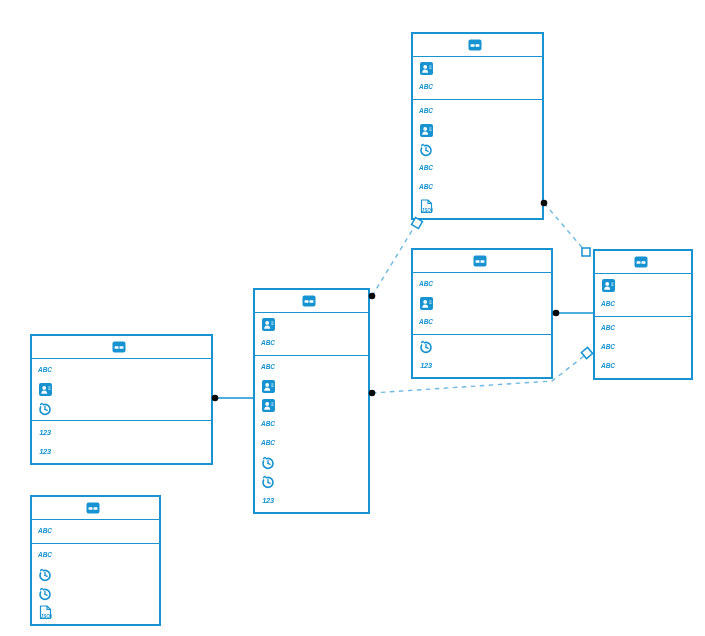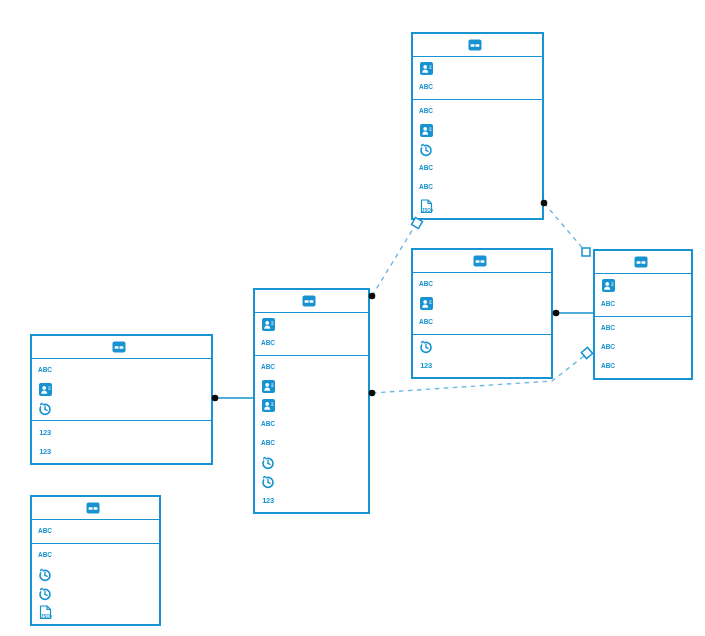--- a/index.html
+++ b/index.html
@@ -15,21 +15,21 @@
   .row .lbl{font-size:12.5px;color:#111;}
   .row.key .lbl{font-weight:bold;}
   .icon-slot{width:16px;min-width:16px;display:flex;align-items:center;justify-content:center;}
   .txt-icon{color:var(--accent);font-weight:bold;font-size:6.5px;letter-spacing:0;line-height:1;}
   .num-icon{color:var(--accent);font-weight:bold;font-size:7.5px;letter-spacing:-0.3px;line-height:1;}
   svg.overlay{position:absolute;left:0;top:0;pointer-events:none;}
 </style>
 </head>
 <body>
 
-<div id="canvas" style="--accent: #1693d0; background: rgb(255, 255, 255);">
+<div id="canvas" style="--accent: #1693d0; background: rgb(255, 255, 255); font-style: italic;">
     <div class="tbl" style="left:411px;top:32px;width:133px;">
     <div class="tbl-header">
       <span class="icon-slot" style="width:14px;min-width:14px">
           <svg width="14" height="12" viewBox="0 0 14 12">
       <rect x="0.5" y="0.5" width="13" height="11" rx="2" fill="#1693d0"></rect>
       <rect x="2.6" y="5.2" width="3.9" height="2.6" rx="0.5" fill="#fff"></rect>
       <rect x="7.5" y="5.2" width="3.9" height="2.6" rx="0.5" fill="#fff"></rect>
     </svg>
         </span>
       <span class="tbl-title"></span>

